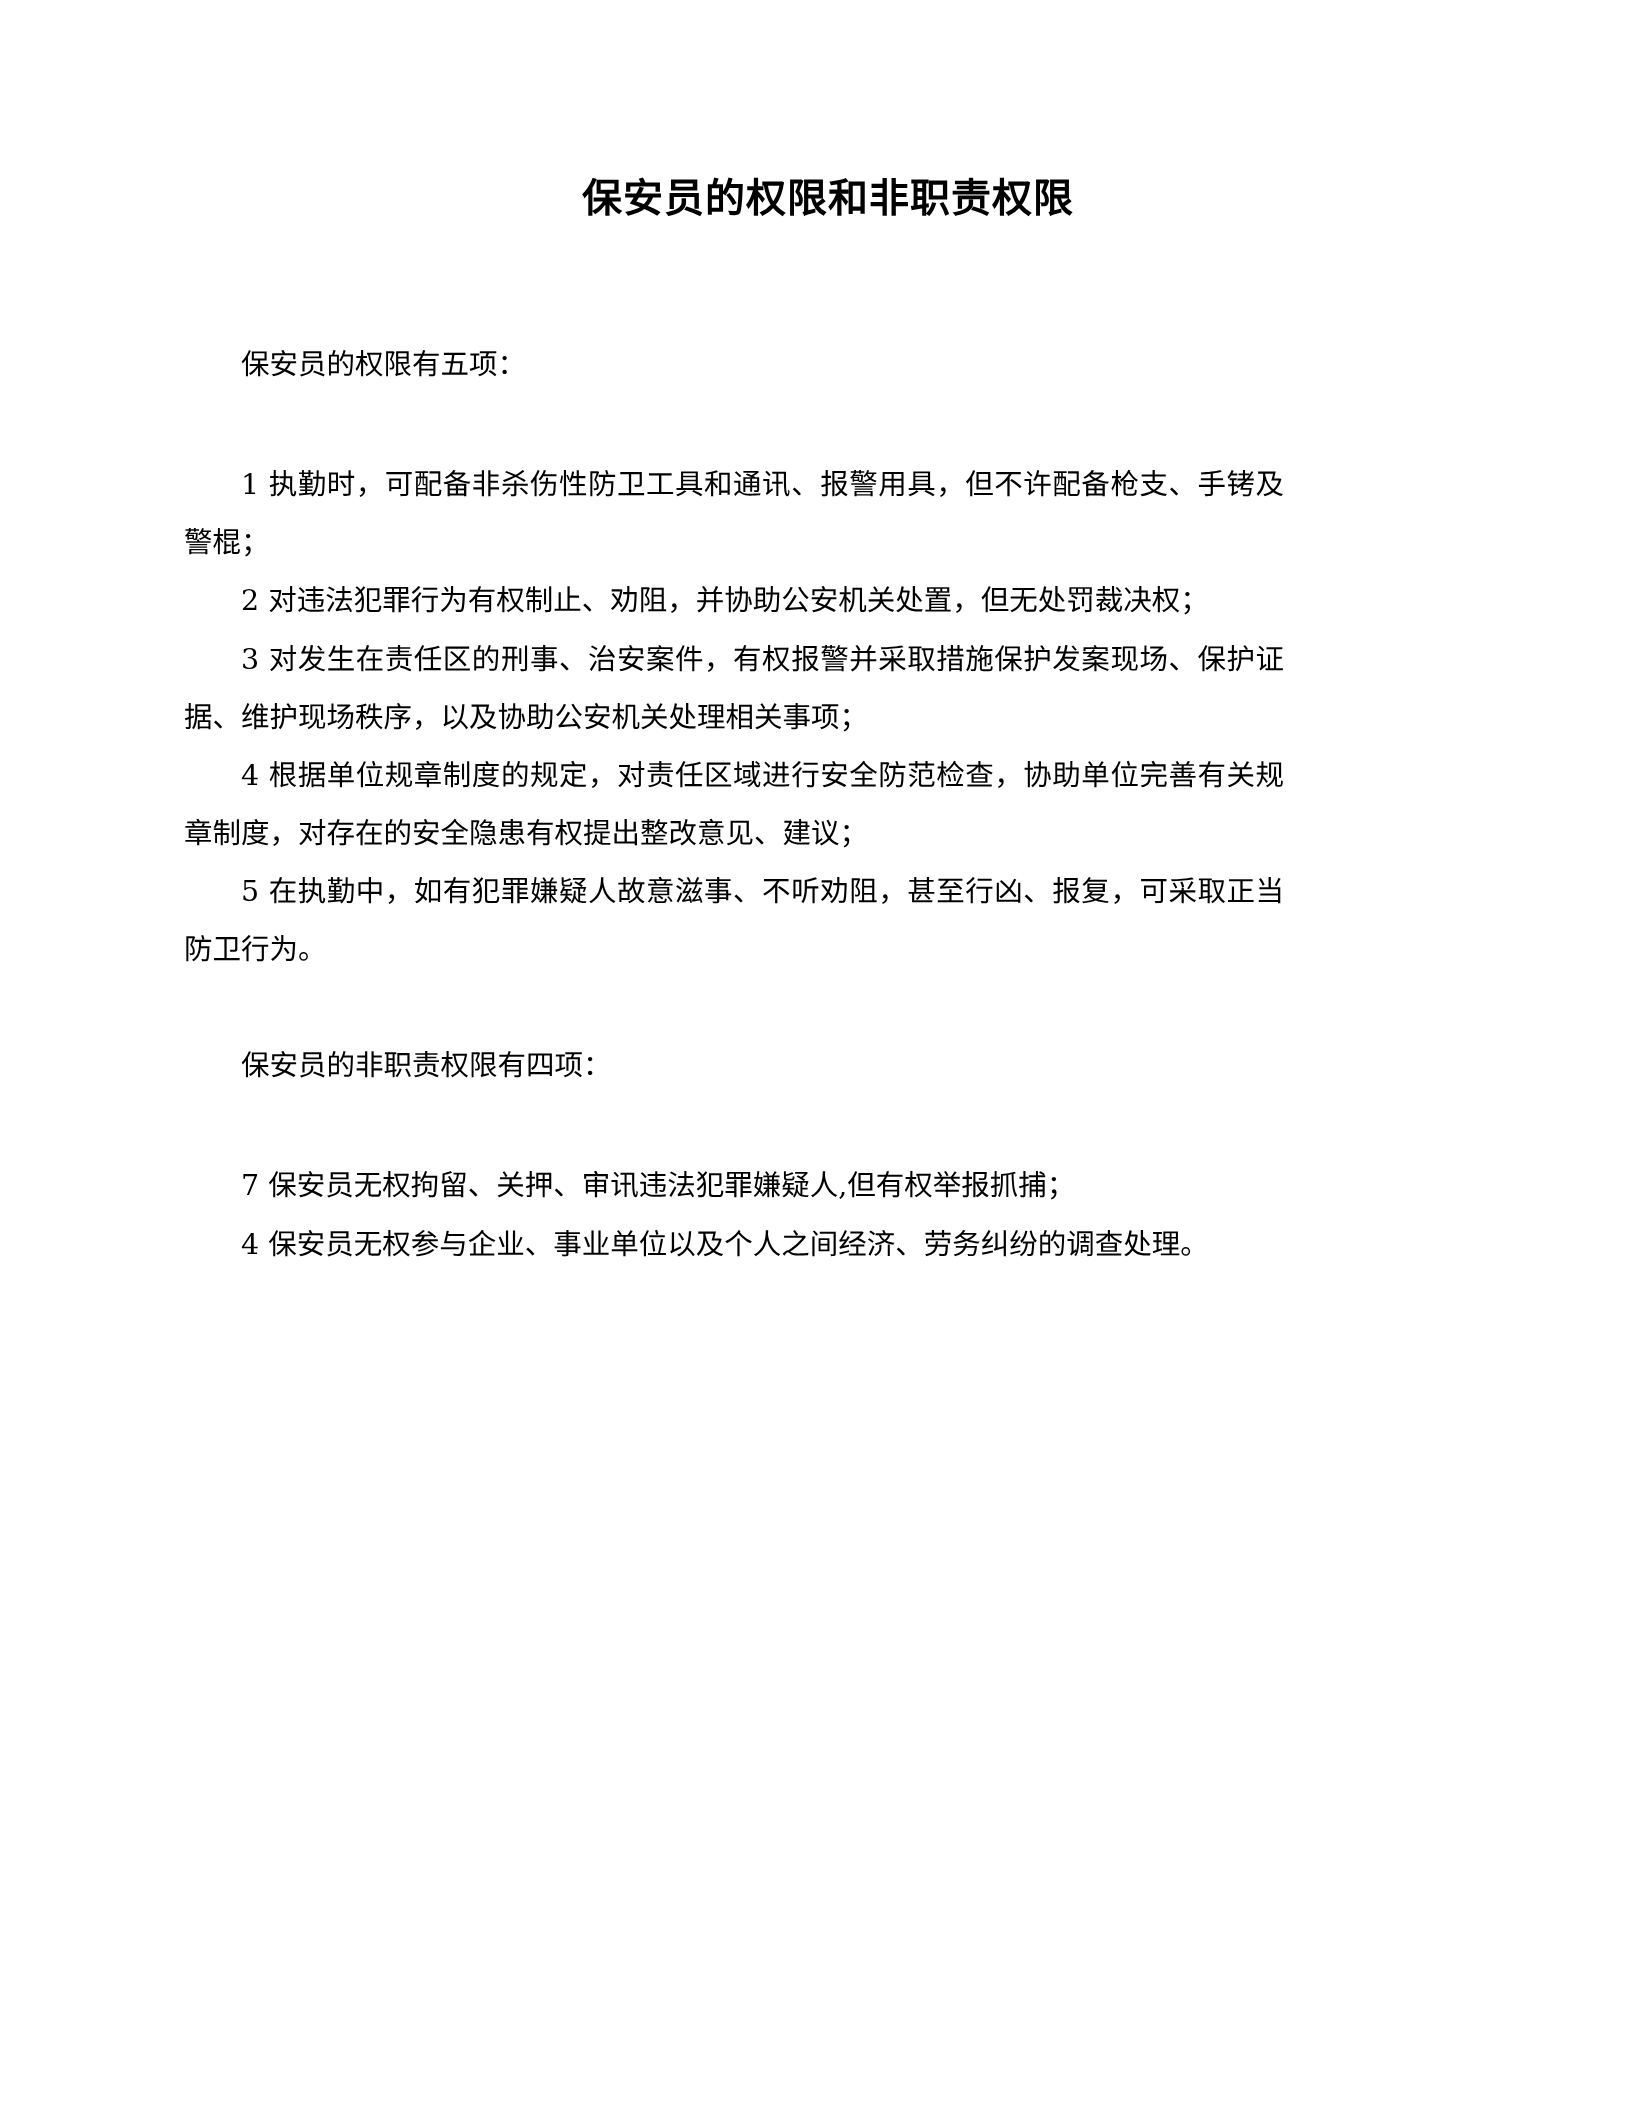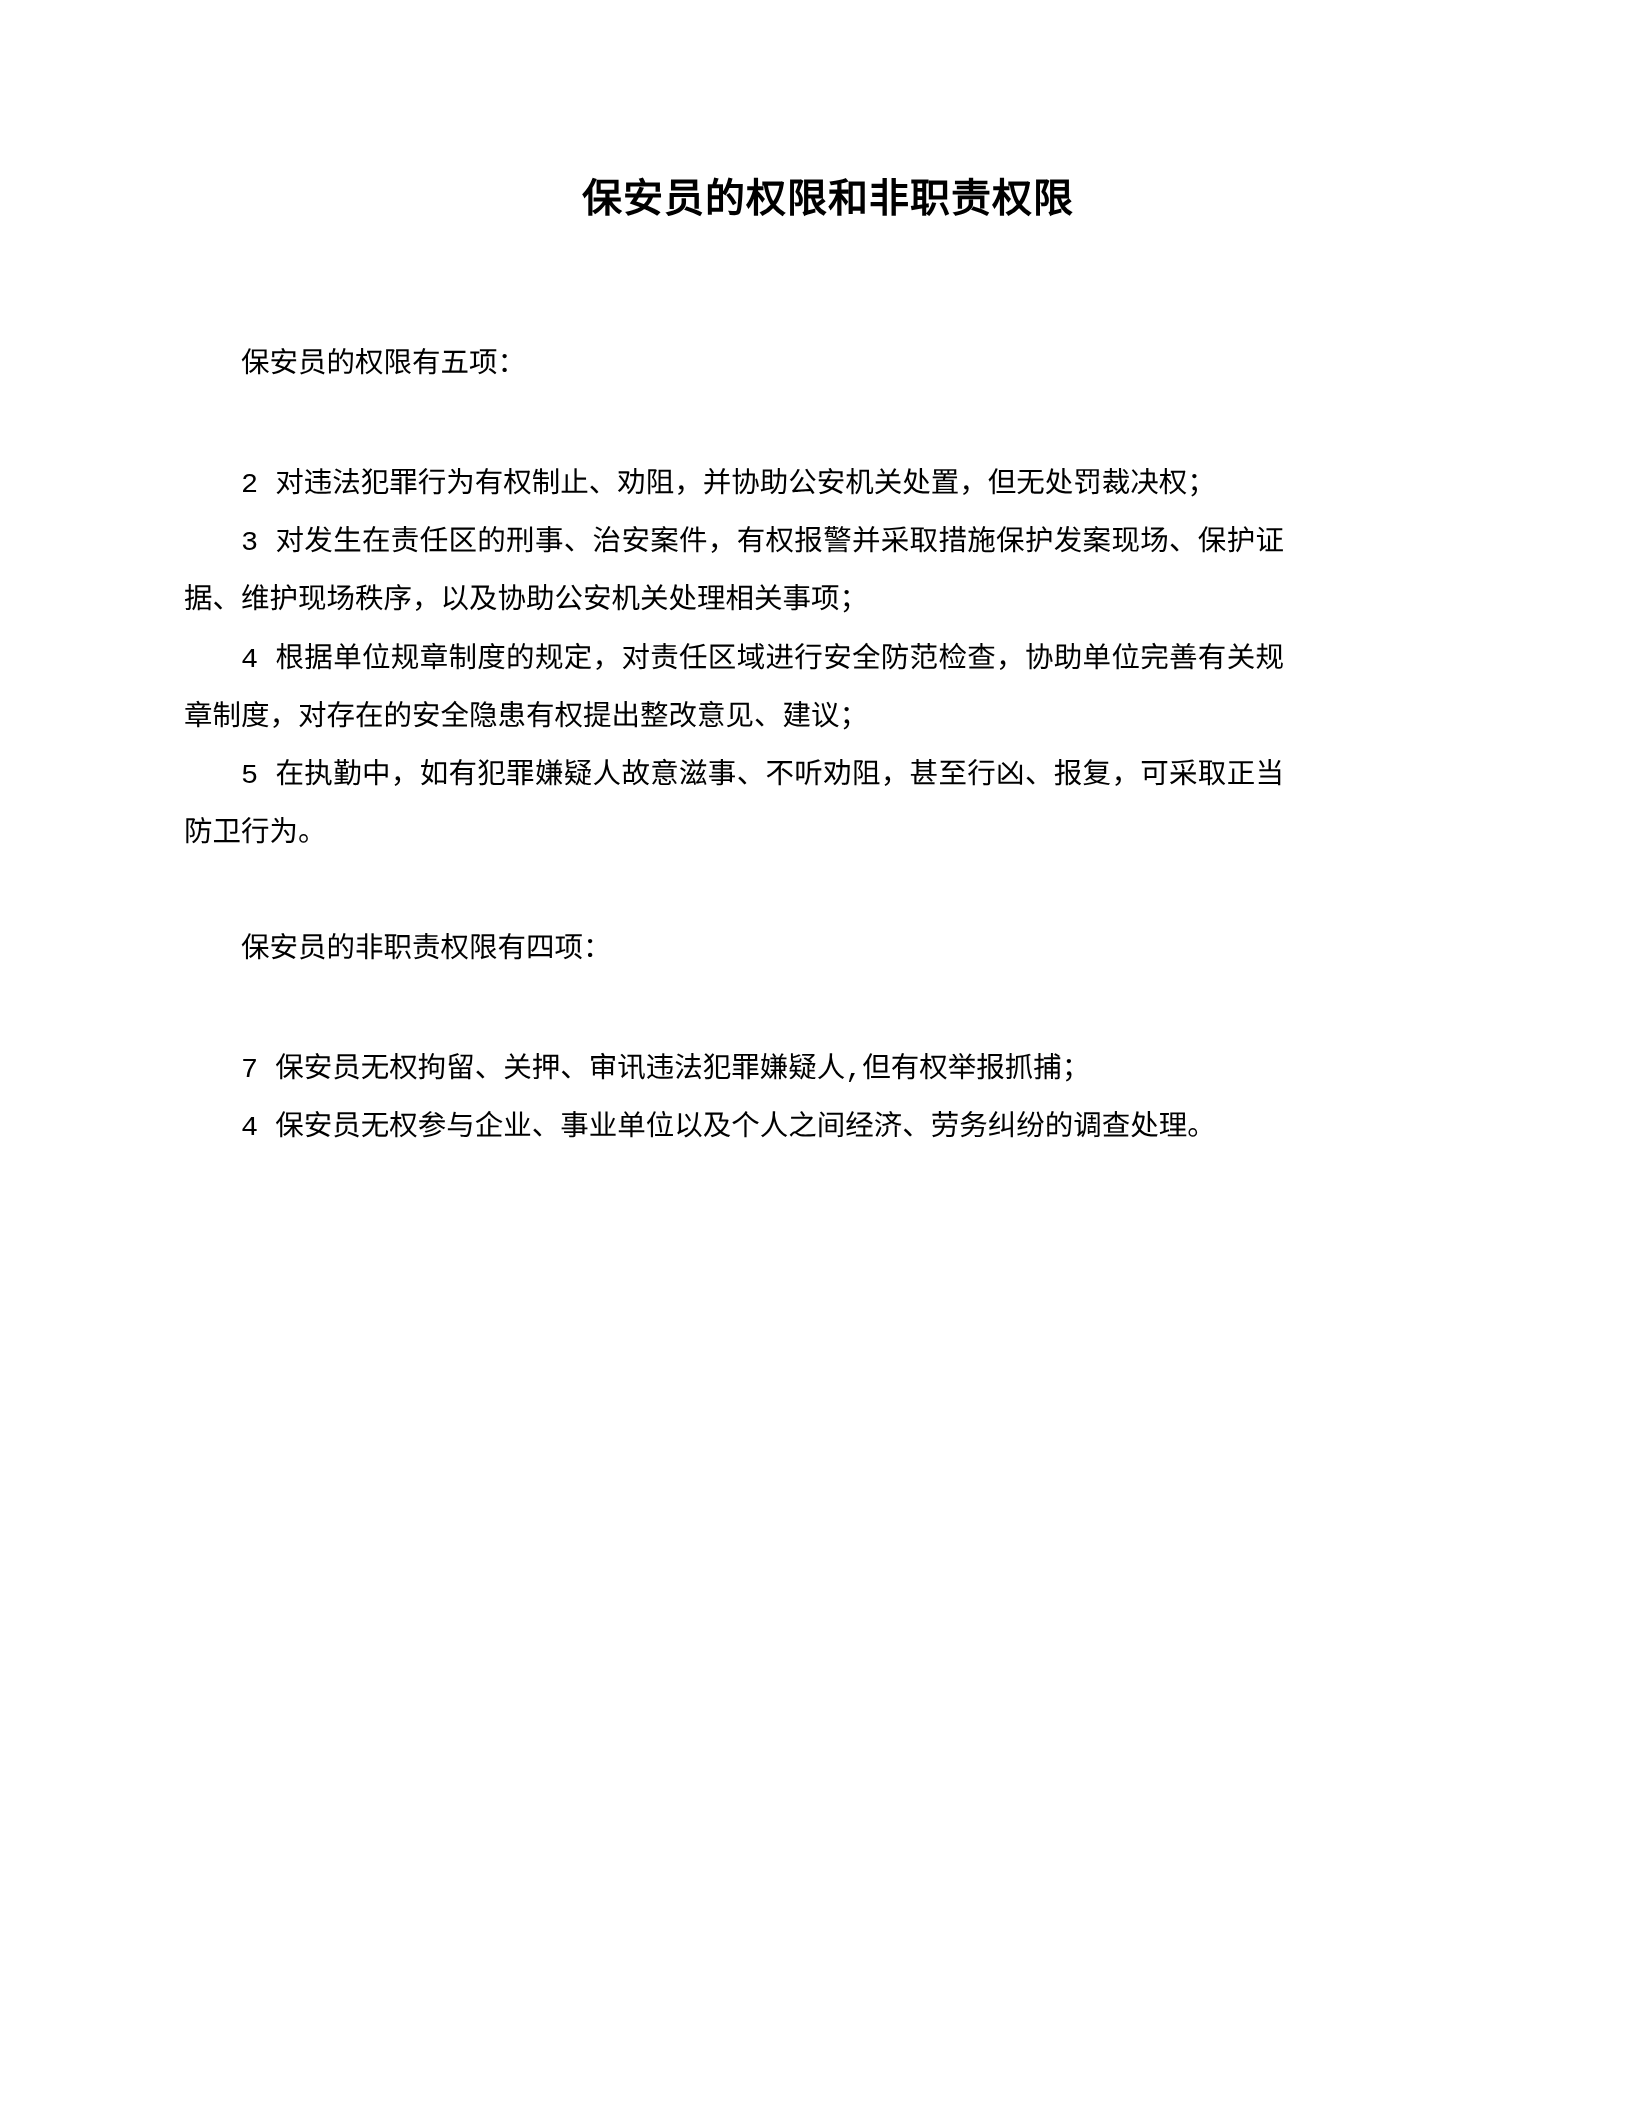--- a/index.html
+++ b/index.html
@@ -39,21 +39,20 @@
     margin-left: 172px;
     margin-top: 112px;
   }
   p.para {
     margin: 0;
     font-size: 28.5px;
     line-height: 2.04;
     text-align: justify;
     text-justify: inter-ideograph;
     word-break: break-all;
-    font-family: Liberation Mono, monospace;
   }
   p.indent {
     text-indent: 2em;
   }
   .gap-lg {
     height: 62px;
   }
   .gap-md {
     height: 58px;
   }
@@ -64,20 +63,21 @@
 <div class="page">
 
   <h1 class="doc-title">保安员的权限和非职责权限</h1>
 
   <div class="content">
 
     <p class="para indent">保安员的权限有五项：</p>
 
     <div class="gap-lg"></div>
 
+    <p class="para indent">1 执勤时，可配备非杀伤性防卫工具和通讯、报警用具，但不许配备枪支、手铐及警棍；</p>
 
     <p class="para indent">2 对违法犯罪行为有权制止、劝阻，并协助公安机关处置，但无处罚裁决权；</p>
 
     <p class="para indent">3 对发生在责任区的刑事、治安案件，有权报警并采取措施保护发案现场、保护证据、维护现场秩序，以及协助公安机关处理相关事项；</p>
 
     <p class="para indent">4 根据单位规章制度的规定，对责任区域进行安全防范检查，协助单位完善有关规章制度，对存在的安全隐患有权提出整改意见、建议；</p>
 
     <p class="para indent">5 在执勤中，如有犯罪嫌疑人故意滋事、不听劝阻，甚至行凶、报复，可采取正当防卫行为。</p>
 
     <div class="gap-md"></div>

